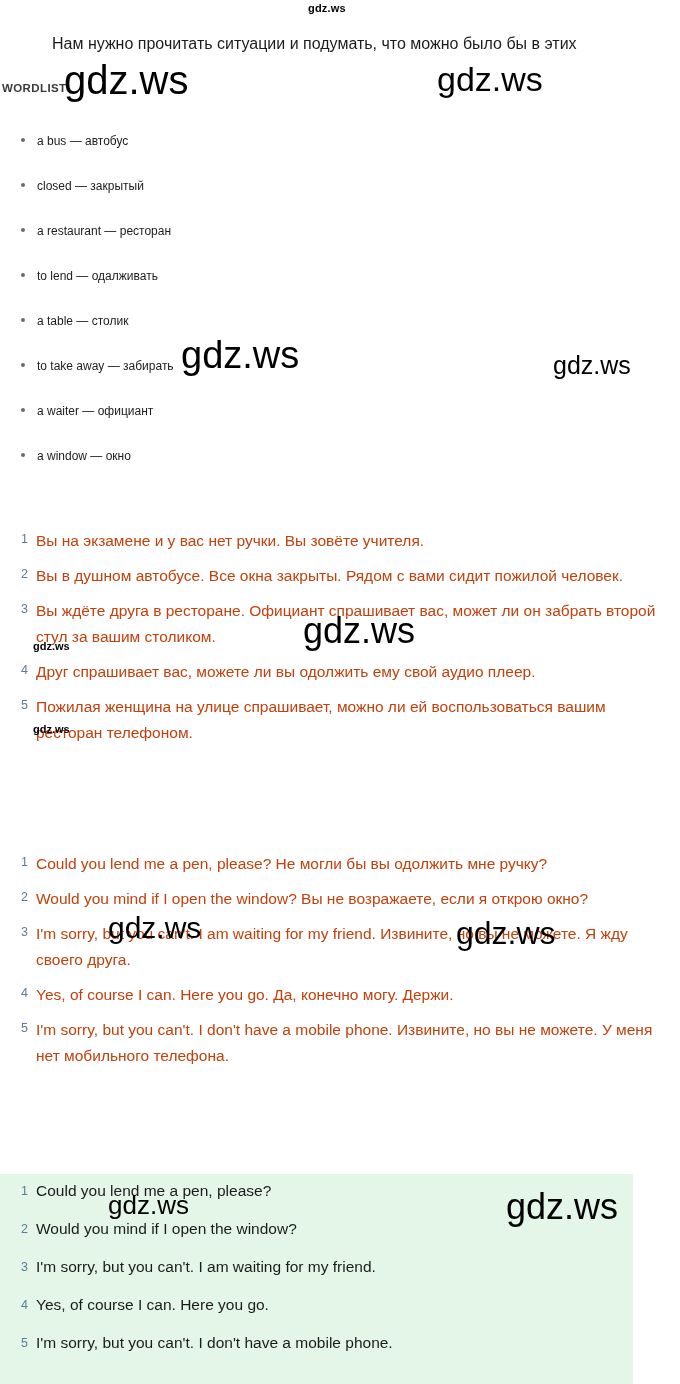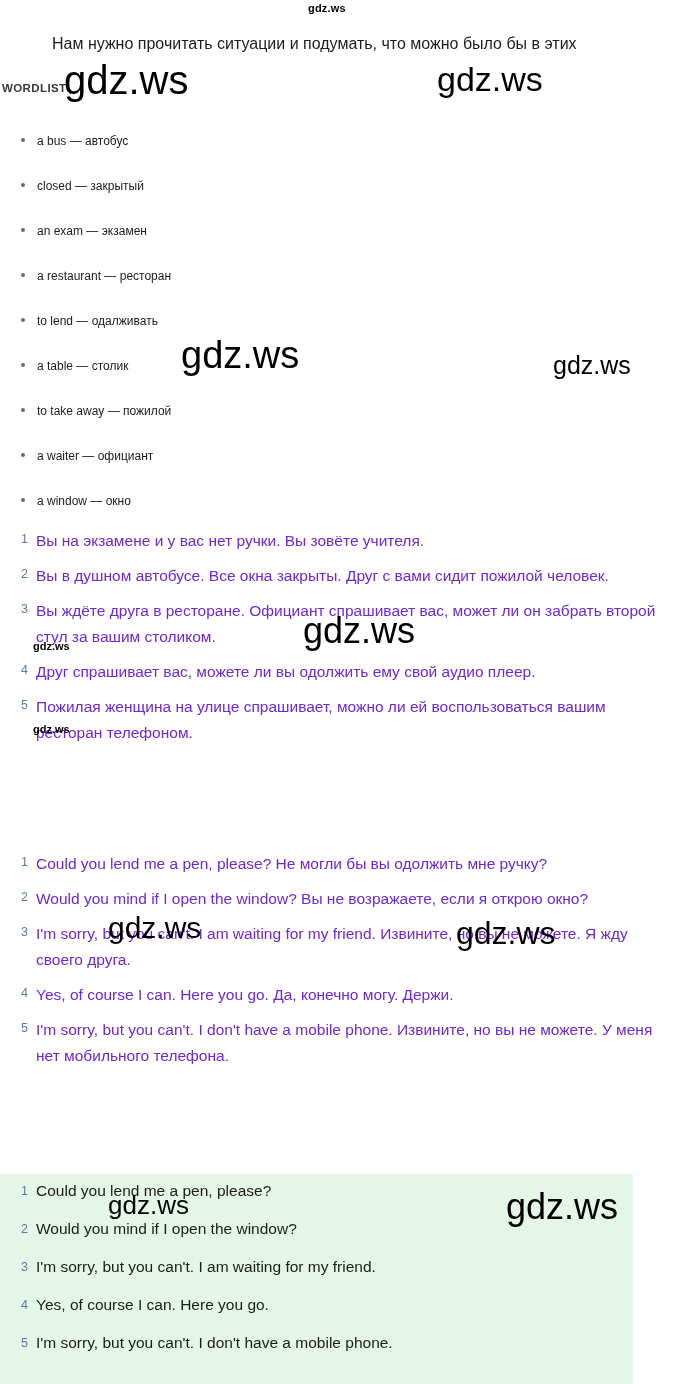--- a/index.html
+++ b/index.html
@@ -114,21 +114,21 @@
     font-size: 12.5px;
     color: #5c7a9e;
     padding-top: 4px;
   }
   .numlist .txt {
     flex: 1 1 auto;
     padding-left: 8px;
     padding-right: 22px;
     font-size: 15.5px;
     line-height: 26px;
-    color: #6d28d9;
+    color: #c2410c;
   }
 
   .block-a { top: 528px; }
   .block-b { top: 851px; }
 
   
   .answers {
     position: absolute;
     left: 0;
     top: 1174px;
@@ -189,37 +189,36 @@
     </div>
   </div>
 
   <div class="intro">Нам нужно прочитать ситуации и подумать, что можно было бы в этих</div>
 
   <div class="wordlist-label">WORDLIST</div>
 
   <ul class="vocab">
     <li>a bus — автобус</li>
     <li>closed — закрытый</li>
-    <li>an exam — экзамен</li>
     <li>a restaurant — ресторан</li>
     <li>to lend — одалживать</li>
     <li>a table — столик</li>
-    <li>to take away — пожилой</li>
+    <li>to take away — забирать</li>
     <li>a waiter — официант</li>
     <li>a window — окно</li>
   </ul>
 
   <div class="numlist block-a">
     <div class="row">
       <div class="num">1</div>
       <div class="txt">Вы на экзамене и у вас нет ручки. Вы зовёте учителя.</div>
     </div>
     <div class="row">
       <div class="num">2</div>
-      <div class="txt">Вы в душном автобусе. Все окна закрыты. Друг с вами сидит пожилой человек.</div>
+      <div class="txt">Вы в душном автобусе. Все окна закрыты. Рядом с вами сидит пожилой человек.</div>
     </div>
     <div class="row">
       <div class="num">3</div>
       <div class="txt">Вы ждёте друга в ресторане. Официант спрашивает вас, может ли он забрать второй стул за вашим столиком.</div>
     </div>
     <div class="row">
       <div class="num">4</div>
       <div class="txt">Друг спрашивает вас, можете ли вы одолжить ему свой аудио плеер.</div>
     </div>
     <div class="row">

